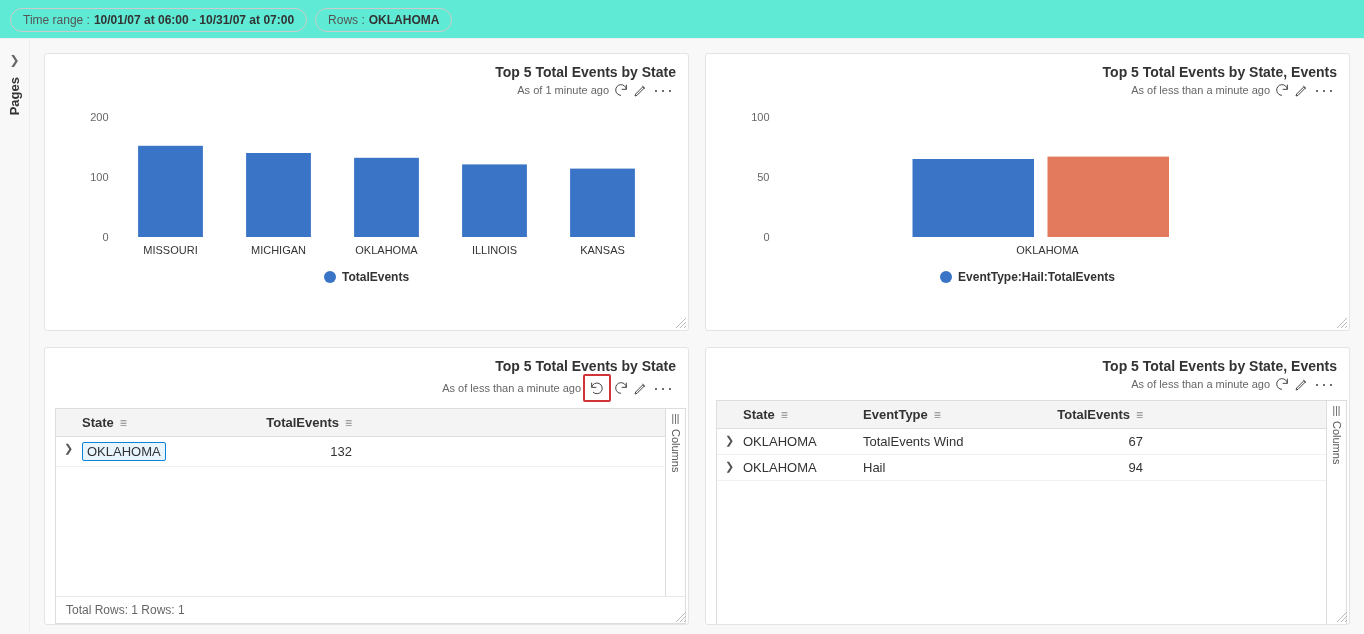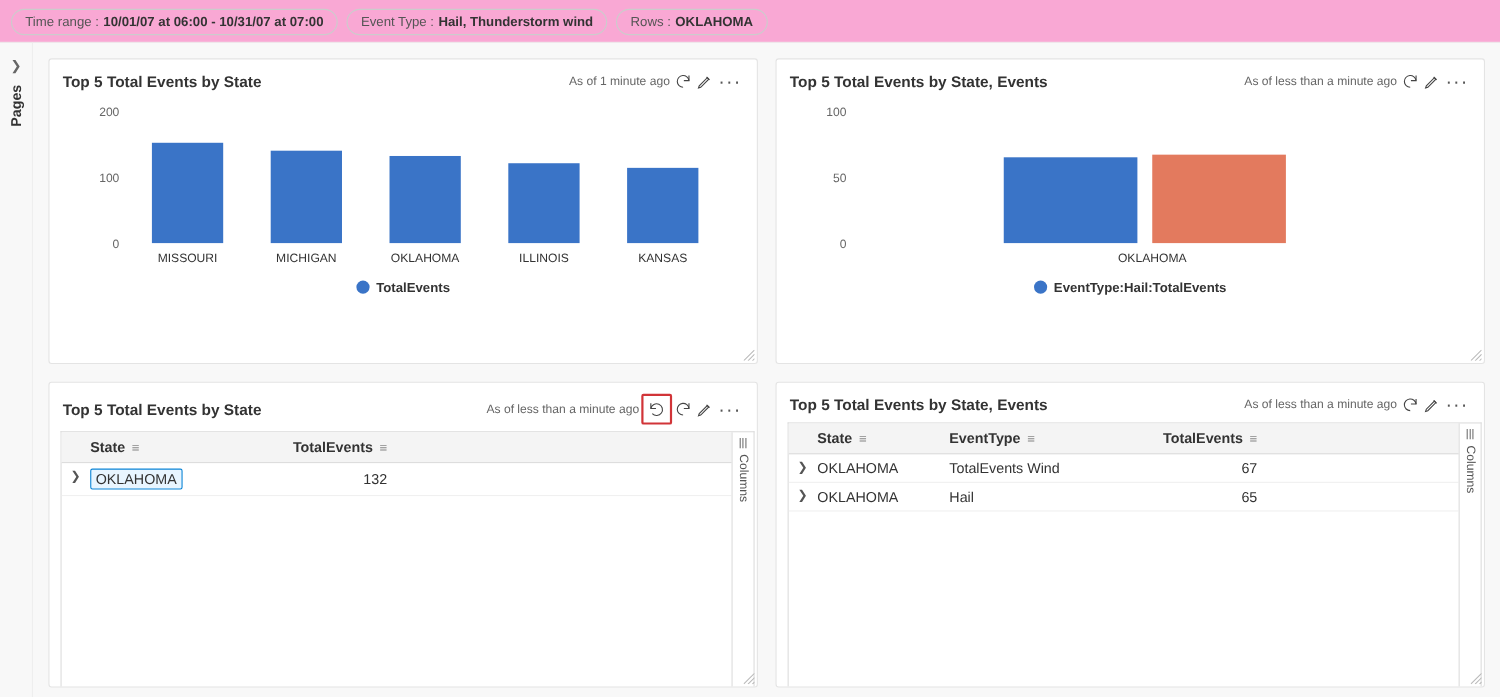--- a/index.html
+++ b/index.html
@@ -1,27 +1,27 @@
 <!DOCTYPE html>
 <html><head>
 <meta charset="utf-8">
 <style>
 * { box-sizing: border-box; margin: 0; padding: 0; }
 body { font-family: "Segoe UI", Arial, sans-serif; font-size: 13px; background: #f8f8f8; color: #333; width: 1364px; height: 634px; overflow: hidden; }
-.filter-bar { display: flex; gap: 8px; padding: 8px 10px 6px 10px; background: #f9a8d4; border-bottom: 1px solid #eee; }
+.filter-bar { display: flex; gap: 8px; padding: 8px 10px 6px 10px; background: #5eead4; border-bottom: 1px solid #eee; }
 .filter-pill { border: 1px solid #ccc; border-radius: 14px; padding: 4px 12px; font-size: 12px; color: #333; display: flex; align-items: center; gap: 4px; }
 .filter-pill .label { color: #555; }
 .filter-pill .value { font-weight: 600; }
 .main-area { display: flex; height: calc(634px - 34px); }
 .side-rail { width: 30px; display: flex; flex-direction: column; align-items: center; padding-top: 14px; border-right: 1px solid #eee; }
 .side-rail .chev { font-size: 12px; color: #666; margin-bottom: 10px; cursor: pointer; }
 .side-rail .pages { writing-mode: vertical-rl; transform: rotate(180deg); font-size: 13px; font-weight: 600; color: #333; }
 .dash { flex: 1; padding: 14px 14px 14px 14px; display: grid; grid-template-columns: 1fr 1fr; grid-template-rows: 1fr 1fr; gap: 16px; }
 .panel { background: #fff; border: 1px solid #e4e4e4; border-radius: 3px; display: flex; flex-direction: column; position: relative; }
-.panel-header { display: flex; align-items: center; justify-content: space-between; padding: 10px 12px 6px 12px; }
+.panel-header { display: flex; align-items: flex-end; justify-content: space-between; padding: 10px 12px 6px 12px; flex-direction: column; }
 .panel-title { font-weight: 600; font-size: 14px; color: #333; }
 .panel-actions { display: flex; align-items: center; color: #555; }
 .panel-actions .ts { font-size: 11px; color: #666; margin-right: 2px; }
 .icon-btn { display: inline-flex; align-items: center; justify-content: center; width: 20px; height: 20px; cursor: pointer; color: #444; }
 .icon-btn svg { width: 16px; height: 16px; stroke: currentColor; fill: none; stroke-width: 1.5; }
 .red-box { border: 2.5px solid #d13438; padding: 3px; width: 28px; height: 28px; border-radius: 2px; }
 .ellipsis { font-size: 18px; letter-spacing: 1px; line-height: 10px; color: #555; cursor: pointer; padding: 0 2px; }
 .chart-area { flex: 1; padding: 6px 14px 10px 14px; display: flex; flex-direction: column; }
 .chart-svg { width: 100%; height: 150px; }
 .axis-text { font-size: 11px; fill: #666; }
@@ -51,24 +51,20 @@
 </style>
 </head>
 <body>
 
 <div class="filter-bar">
   <div class="filter-pill">
     <span class="label">Time range :</span>
     <span class="value">10/01/07 at 06:00 - 10/31/07 at 07:00</span>
   </div>
   <div class="filter-pill">
-    <span class="label">Event Type :</span>
-    <span class="value">Hail, Thunderstorm wind</span>
-  </div>
-  <div class="filter-pill">
     <span class="label">Rows :</span>
     <span class="value">OKLAHOMA</span>
   </div>
 </div>
 
 <div class="main-area">
   <div class="side-rail">
     <span class="chev">❯</span>
     <span class="pages">Pages</span>
   </div>
@@ -212,20 +208,21 @@
                   </span>
     <span class="td c2">132</span>
   </div>
               </div>
           </div>
           <div class="columns-rail">
             <span class="bars">|||</span>
             <span class="lbl">Columns</span>
           </div>
         </div>
+        <div class="table-footer">Total Rows: 1  Rows: 1</div>
       </div>
       <svg class="resize-handle" viewBox="0 0 10 10">
           <path d="M0 10 L10 0 M4 10 L10 4 M8 10 L10 8" stroke="#bbb" stroke-width="1"></path>
         </svg>
     </div>
 
     <div class="panel">
       <div class="panel-header">
         <div class="panel-title">Top 5 Total Events by State, Events</div>
         <div class="panel-actions">
@@ -267,21 +264,21 @@
                 <div class="table-row">
     <span class="row-chev">❯</span>
     <span class="td" style="width:120px">OKLAHOMA</span>
     <span class="td c3">TotalEvents Wind</span>
     <span class="td num" style="width:100px">67</span>
   </div>
                 <div class="table-row">
     <span class="row-chev">❯</span>
     <span class="td" style="width:120px">OKLAHOMA</span>
     <span class="td c3">Hail</span>
-    <span class="td num" style="width:100px">65</span>
+    <span class="td num" style="width:100px">94</span>
   </div>
               </div>
           </div>
           <div class="columns-rail">
             <span class="bars">|||</span>
             <span class="lbl">Columns</span>
           </div>
         </div>
       </div>
       <svg class="resize-handle" viewBox="0 0 10 10">

